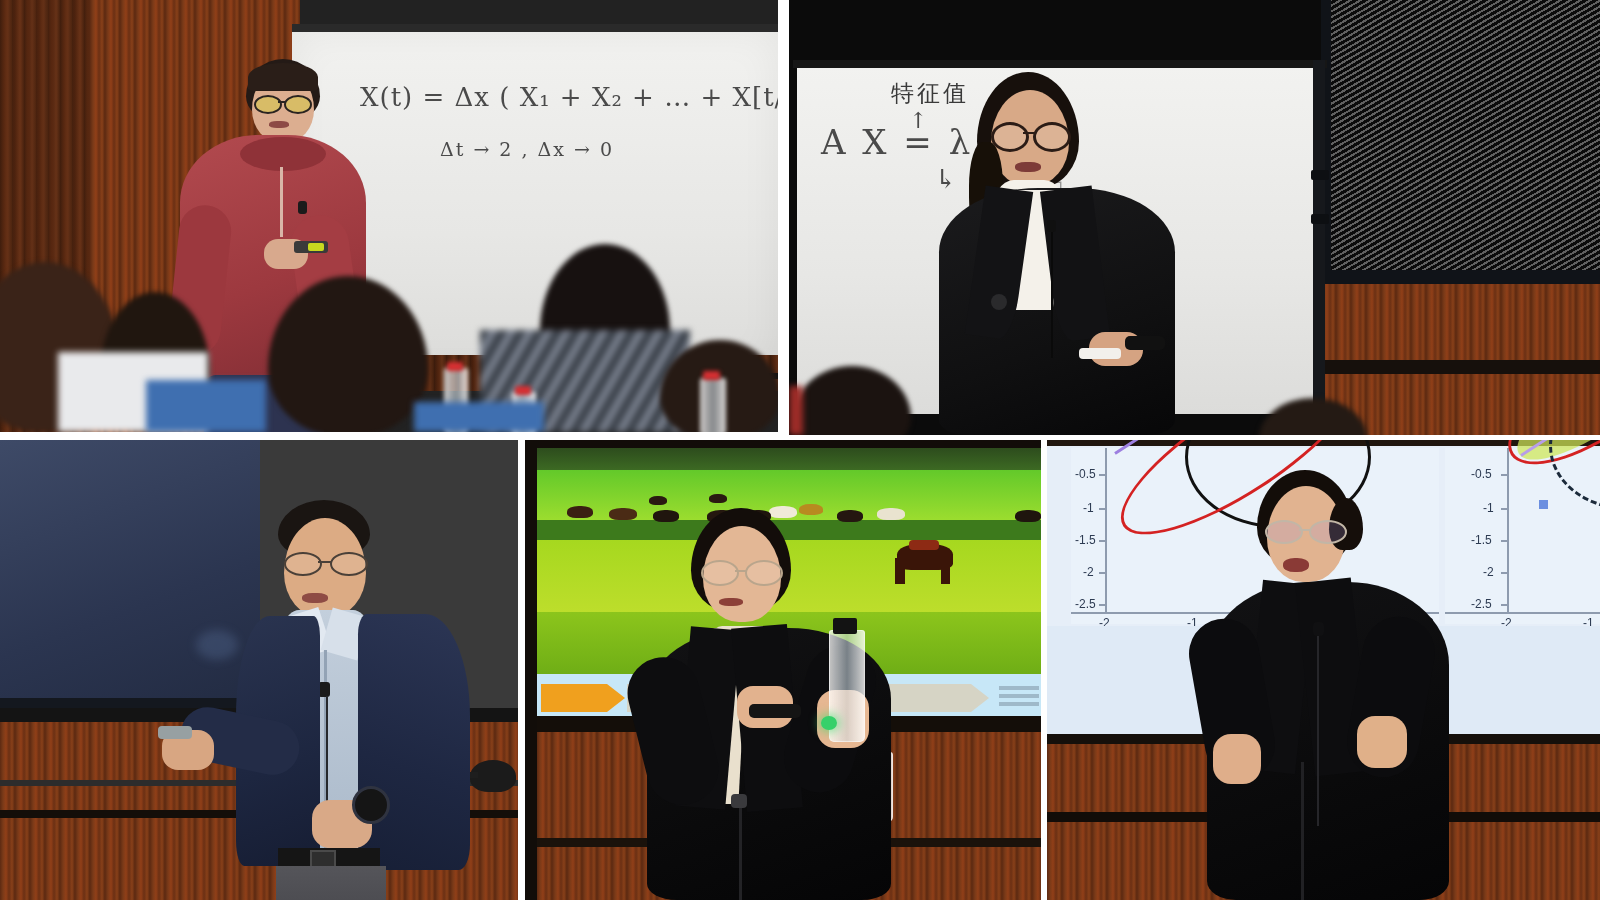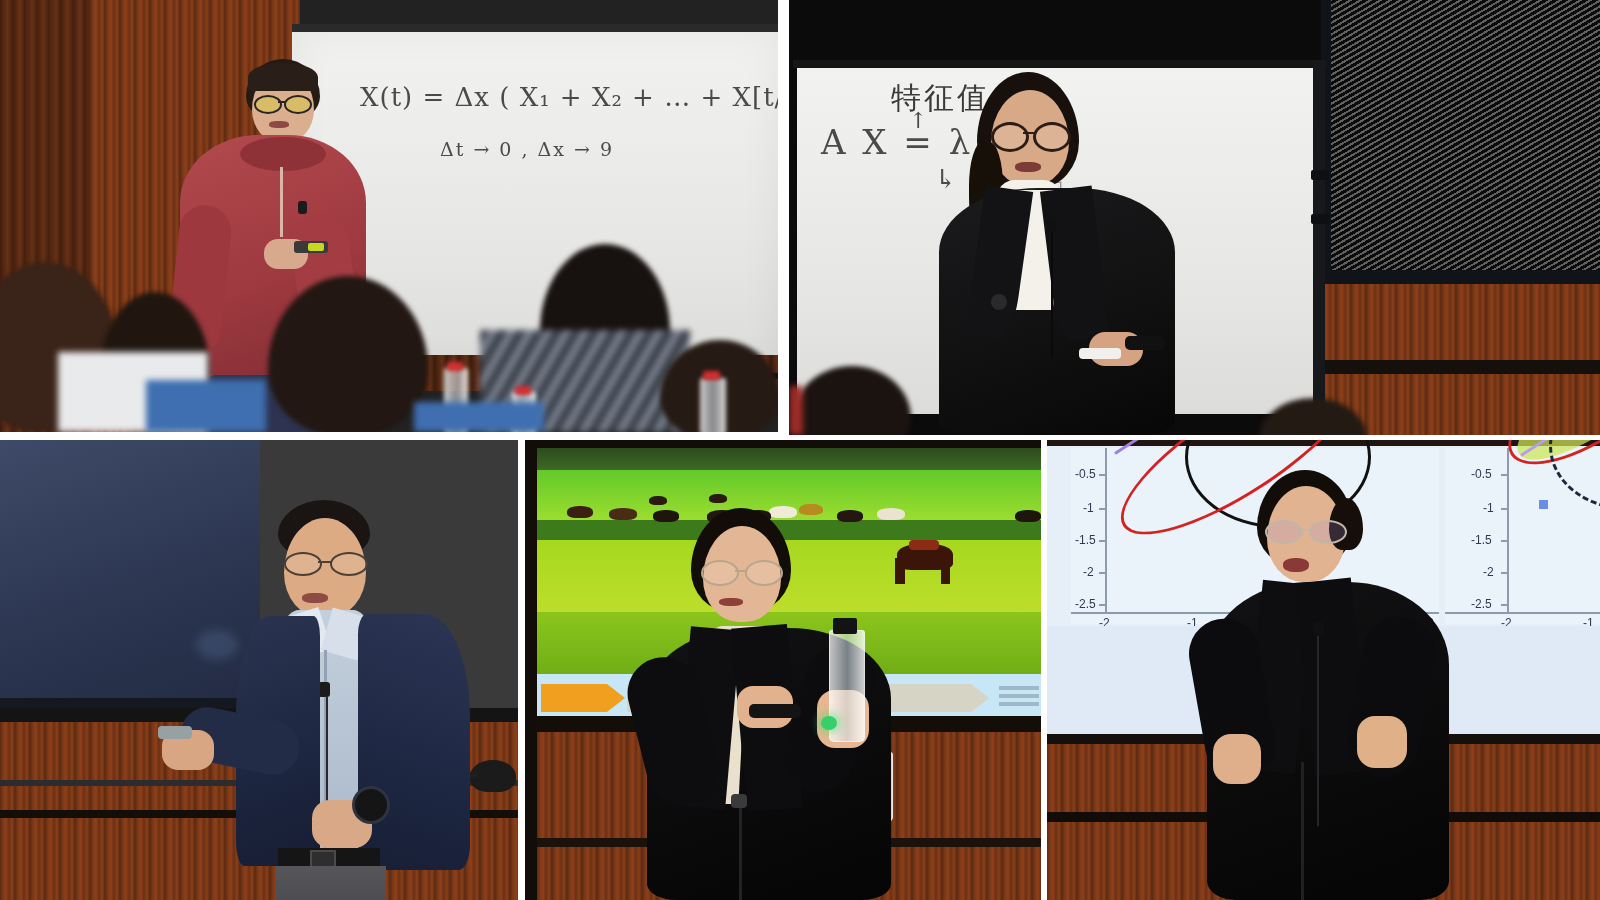--- a/index.html
+++ b/index.html
@@ -62,21 +62,21 @@
   <div class="panel" style="left:0;top:0;width:778px;height:432px;">
     <div class="scene">
 
       <div class="wood" style="left:0;top:0;width:300px;height:432px;"></div>
       <div class="wood-dark" style="left:0;top:0;width:90px;height:432px;opacity:.85;"></div>
 
       <div class="whiteboard" style="left:292px;top:30px;width:486px;height:340px;box-shadow:inset 0 0 40px rgba(0,0,0,.06);"></div>
       <div style="position:absolute;left:292px;top:24px;width:486px;height:8px;background:#2a2a2a;"></div>
 
       <div class="hand" style="left:360px;top:82px;font-size:26px;letter-spacing:1px;">X(t) = Δx ( X₁ + X₂ + … + X[t/Δt] ).</div>
-      <div class="hand" style="left:440px;top:138px;font-size:19px;letter-spacing:2px;">Δt → 0 ,   Δx → 9</div>
+      <div class="hand" style="left:440px;top:138px;font-size:19px;letter-spacing:2px;">Δt → 2 ,   Δx → 0</div>
 
       <div class="wood-dark" style="left:290px;top:355px;width:488px;height:36px;"></div>
       <div style="position:absolute;left:486px;top:373px;width:292px;height:6px;background:#111;"></div>
       <div style="position:absolute;left:690px;top:378px;width:34px;height:9px;background:#1f9b57;"></div>
       <div style="position:absolute;left:724px;top:378px;width:30px;height:9px;background:#c92c3e;"></div>
 
       <div class="person" style="left:168px;top:55px;width:200px;height:380px;">
         <div class="hair" style="left:78px;top:4px;width:74px;height:62px;background:#241a16;"></div>
         <div class="head" style="left:84px;top:14px;width:62px;height:74px;background:#dcae90;"></div>
         <div class="hair" style="left:80px;top:8px;width:70px;height:28px;background:#2a1e18;border-radius:50% 50% 10% 10%;"></div>
@@ -132,21 +132,21 @@
 
       <div class="wood" style="left:532px;top:284px;width:279px;height:151px;"></div>
       <div style="position:absolute;left:532px;top:360px;width:279px;height:14px;background:#16100c;"></div>
 
       <div class="whiteboard" style="left:8px;top:66px;width:526px;height:348px;"></div>
       <div style="position:absolute;left:4px;top:60px;width:534px;height:8px;background:#161616;"></div>
       <div style="position:absolute;left:524px;top:60px;width:12px;height:356px;background:#16181c;"></div>
       <div style="position:absolute;left:522px;top:170px;width:18px;height:10px;background:#0d0f12;border-radius:2px;"></div>
       <div style="position:absolute;left:522px;top:214px;width:18px;height:10px;background:#0d0f12;border-radius:2px;"></div>
 
-      <div class="hand-cn" style="left:102px;top:78px;font-size:30px;letter-spacing:3px;">特征值</div>
+      <div class="hand-cn" style="left:102px;top:78px;font-size:23px;letter-spacing:3px;">特征值</div>
       <div class="hand" style="left:120px;top:108px;font-size:22px;">↑</div>
       <div class="hand" style="left:32px;top:122px;font-size:34px;letter-spacing:3px;">A X = λ X</div>
       <div class="hand" style="left:146px;top:164px;font-size:26px;">↳</div>
       <div class="hand" style="left:252px;top:170px;font-size:24px;opacity:.55;">▭</div>
 
       <div class="person" style="left:140px;top:70px;width:260px;height:365px;">
         <div class="hair" style="left:48px;top:2px;width:102px;height:116px;background:#17100c;"></div>
         <div class="head" style="left:62px;top:20px;width:78px;height:96px;background:#d8a987;"></div>
         <div class="hair" style="left:40px;top:72px;width:34px;height:110px;background:#171008;border-radius:40% 40% 50% 50%;"></div>
         <div class="glasses" style="left:62px;top:52px;width:80px;height:24px;">

